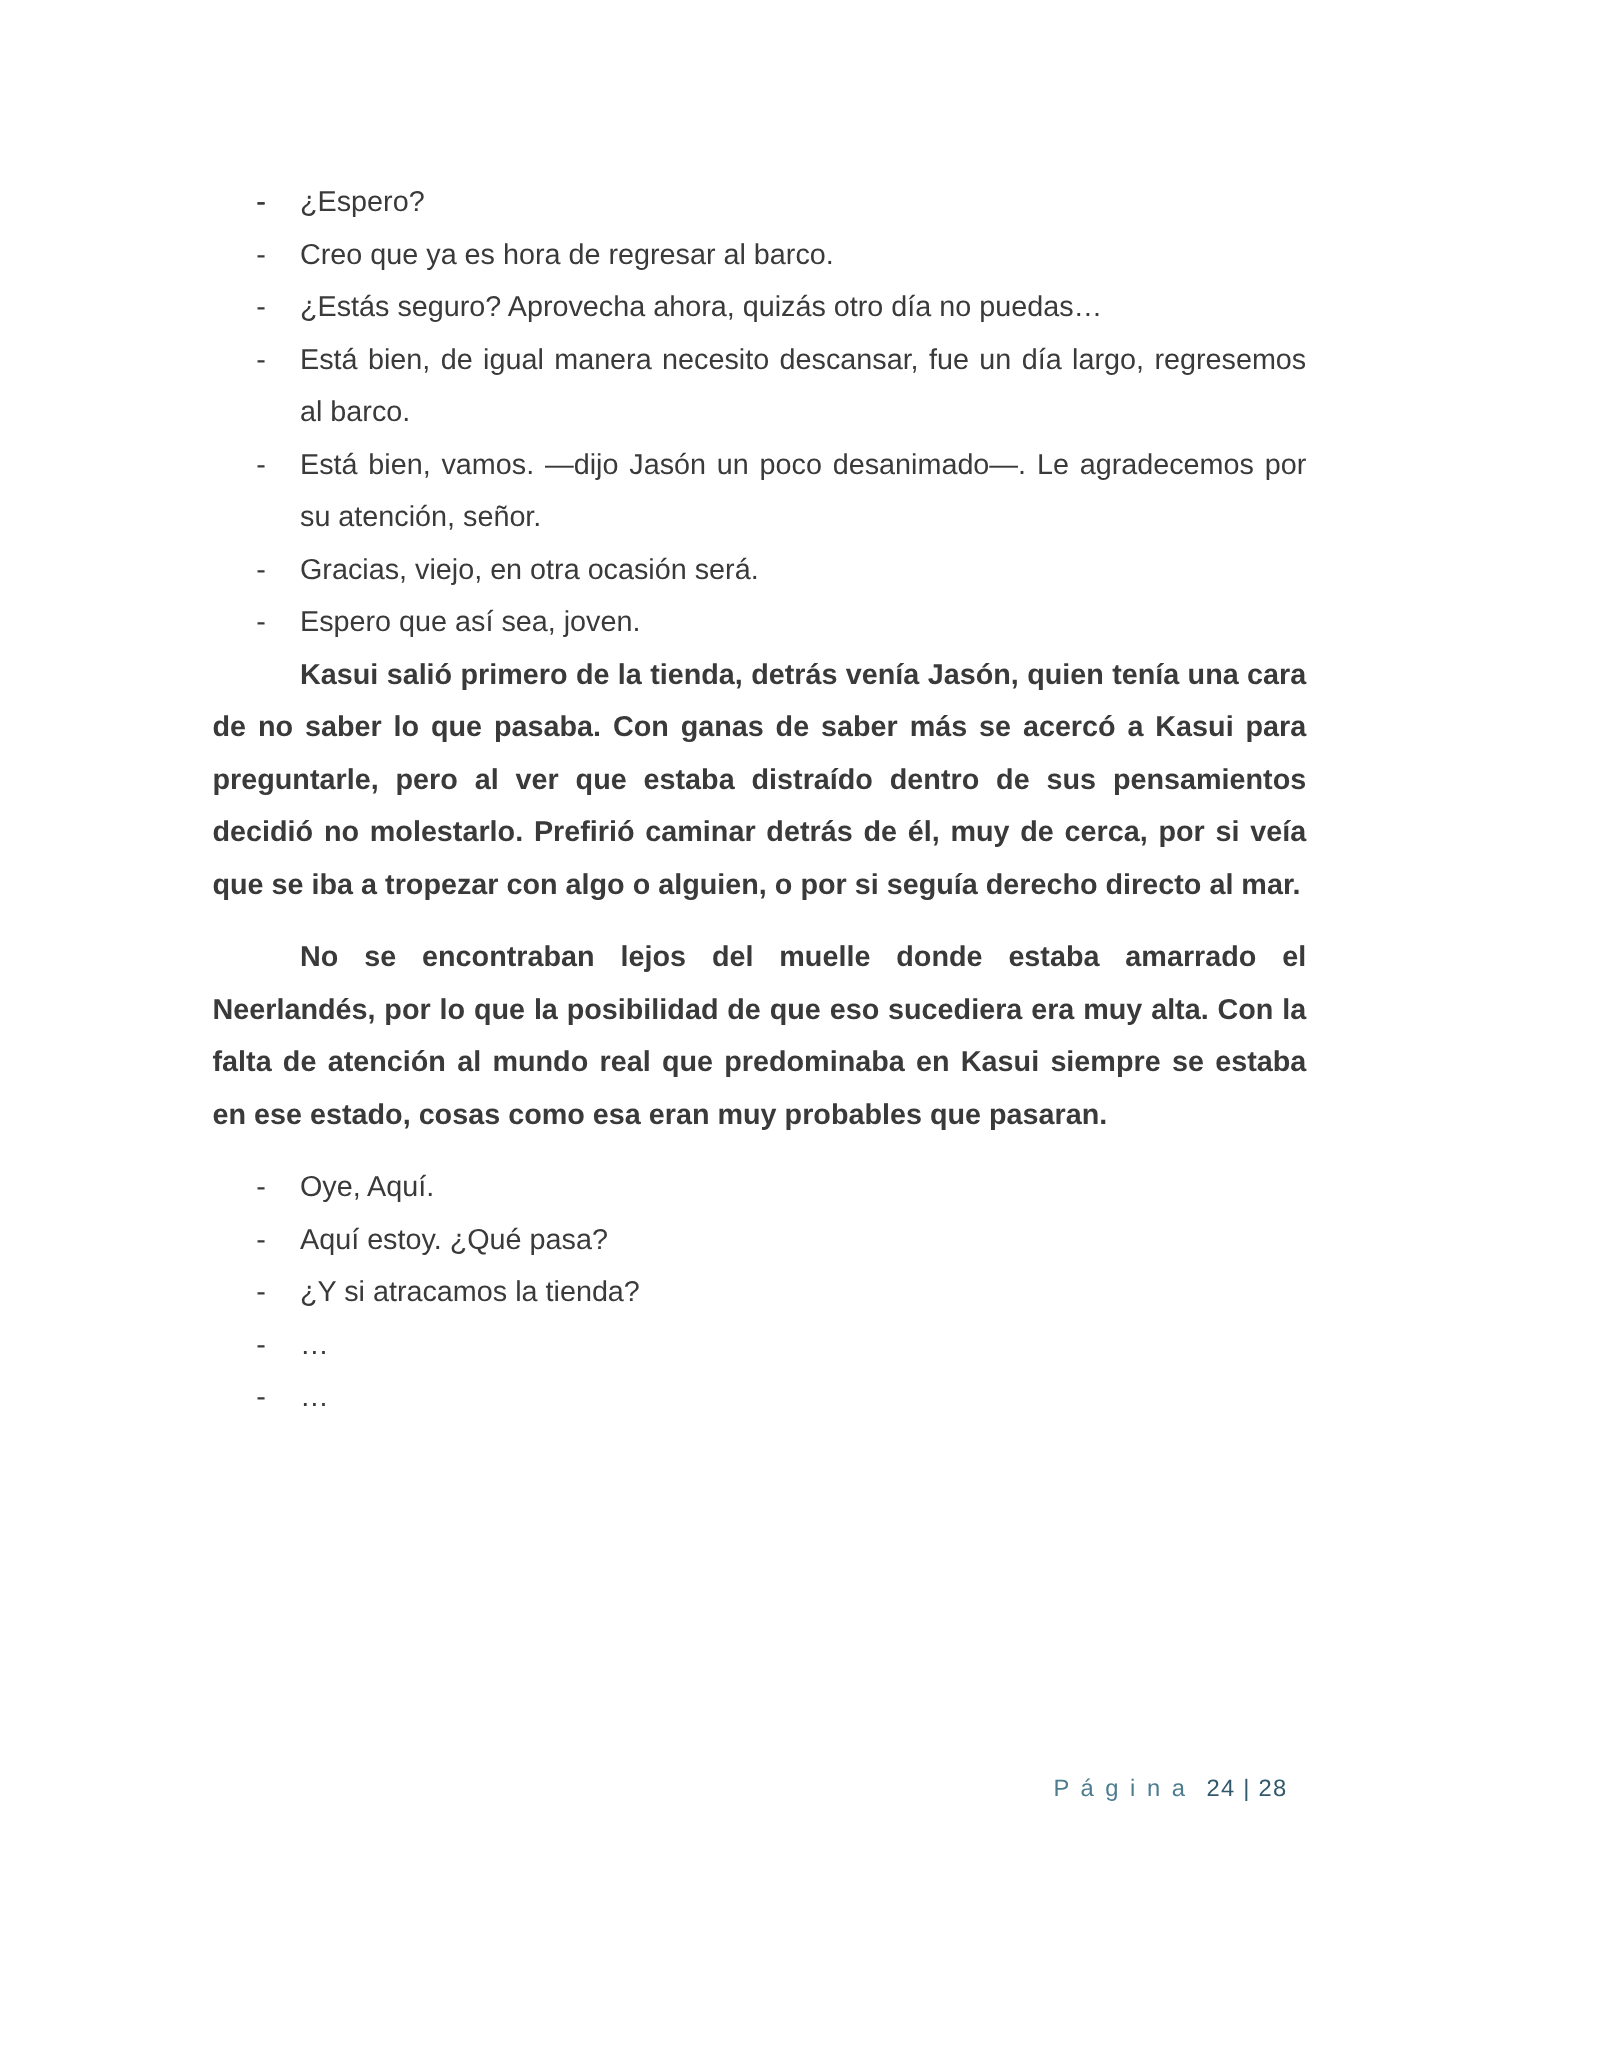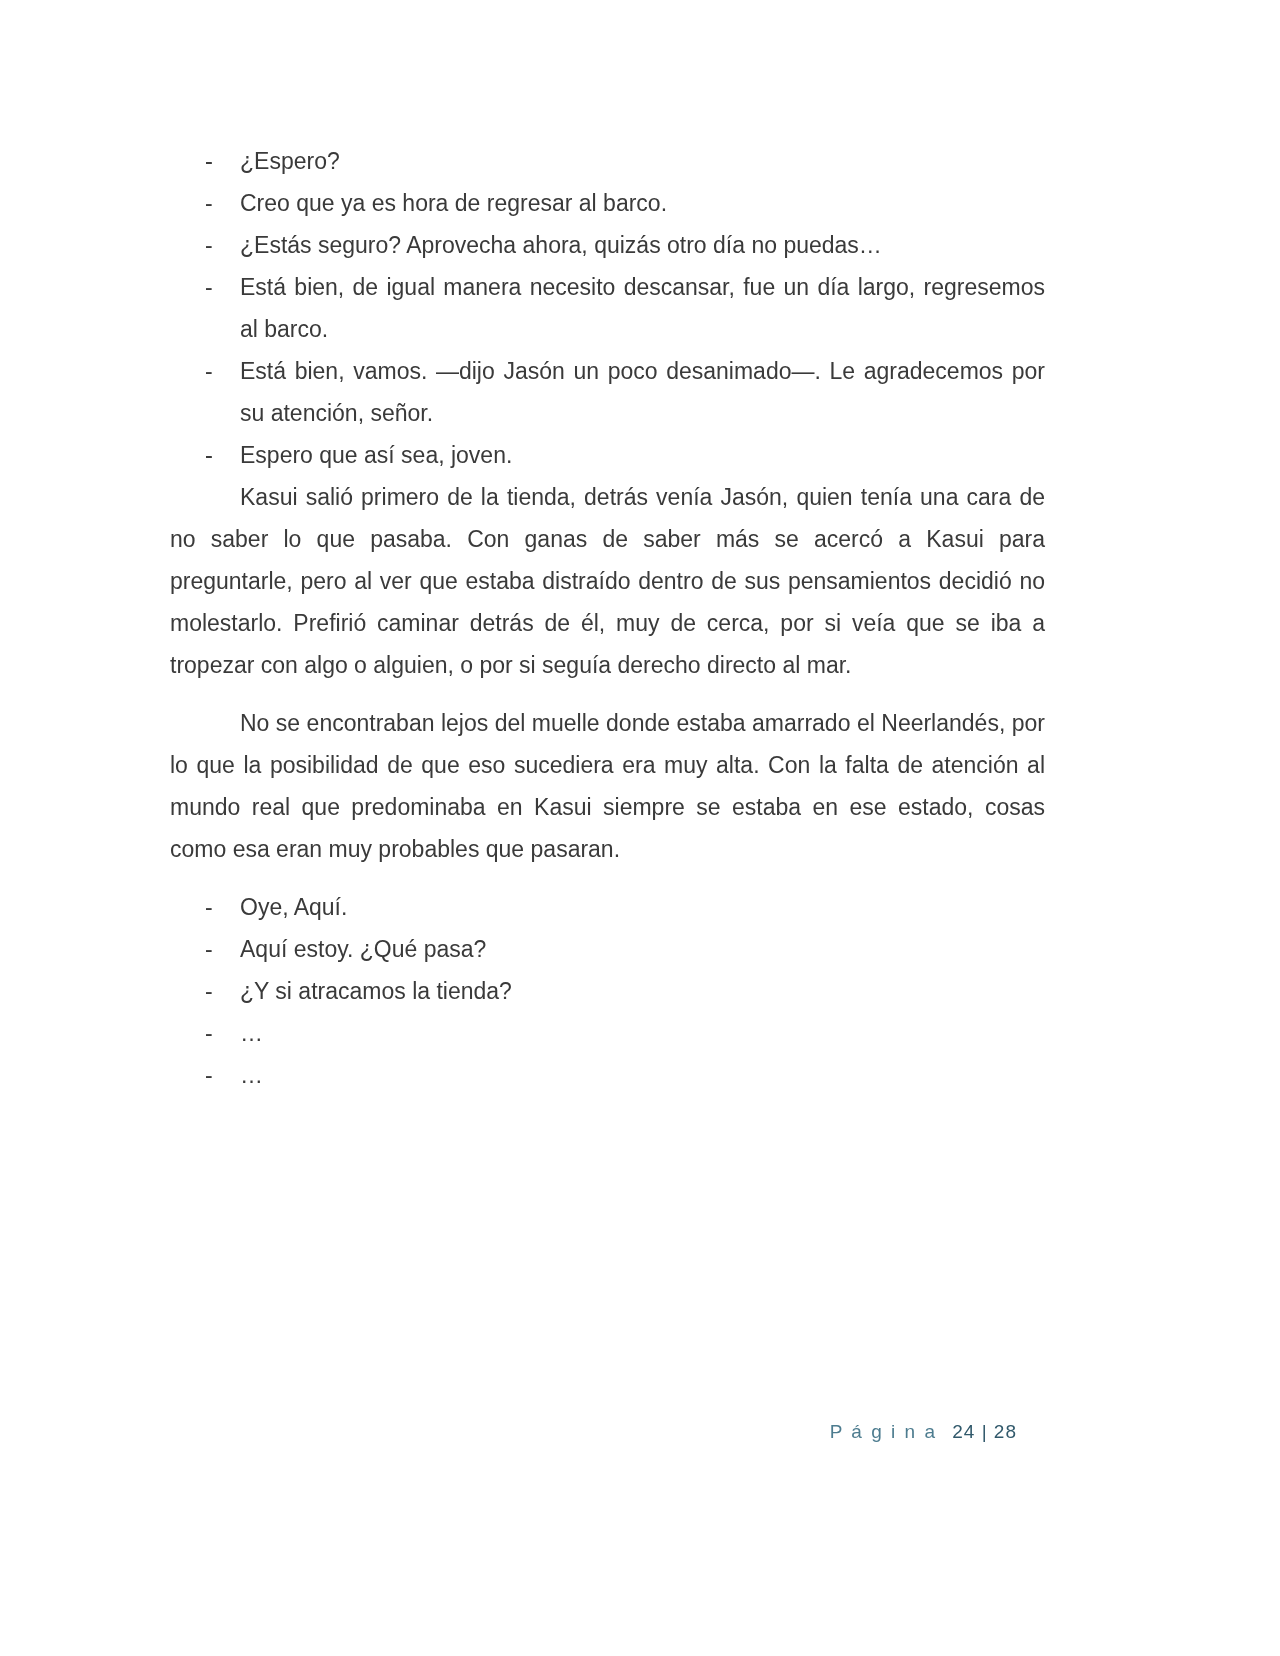--- a/index.html
+++ b/index.html
@@ -33,28 +33,29 @@
   }
   .d-item .dash {
     position: absolute;
     left: 35px;
     top: 0;
   }
   .para {
     margin: 0 0 16px 0;
     text-indent: 70px;
     text-align: justify;
+    font-weight: bold;
   }
   .dialogue {
     margin-bottom: 0;
   }
   .footer {
     position: absolute;
     top: 1420px;
-    right: 263px;
+    right: 250px;
     font-size: 19px;
     line-height: 24px;
     white-space: nowrap;
   }
   .footer .footer-label {
     color: var(--footer-label, #4d7c8f);
     letter-spacing: 2px;
   }
   .footer .footer-number {
     color: var(--footer-number, #31596b);
@@ -67,21 +68,21 @@
 
 <main class="page" style="--bg: #ffffff; --text: #3a3a3a; --footer-label: #4d7c8f; --footer-number: #31596b;">
   <div class="content">
       <div class="dialogue">
         <div class="d-item"><span class="dash">-</span></div>
         <div class="d-item"><span class="dash">-</span><span>¿Espero?</span></div>
         <div class="d-item"><span class="dash">-</span><span>Creo que ya es hora de regresar al barco.</span></div>
         <div class="d-item"><span class="dash">-</span><span>¿Estás seguro? Aprovecha ahora, quizás otro día no puedas…</span></div>
         <div class="d-item"><span class="dash">-</span><span>Está bien, de igual manera necesito descansar, fue un día largo, regresemos al barco.</span></div>
         <div class="d-item"><span class="dash">-</span><span>Está bien, vamos. —dijo Jasón un poco desanimado—. Le agradecemos por su atención, señor.</span></div>
-        <div class="d-item"><span class="dash">-</span></div>
+        <div class="d-item"><span class="dash">-</span><span>Gracias, viejo, en otra ocasión será.</span></div>
         <div class="d-item"><span class="dash">-</span><span>Espero que así sea, joven.</span></div>
       </div>
       <p class="para">Kasui salió primero de la tienda, detrás venía Jasón, quien tenía una cara de no saber lo que pasaba. Con ganas de saber más se acercó a Kasui para preguntarle, pero al ver que estaba distraído dentro de sus pensamientos decidió no molestarlo. Prefirió caminar detrás de él, muy de cerca, por si veía que se iba a tropezar con algo o alguien, o por si seguía derecho directo al mar.</p>
       <p class="para">No se encontraban lejos del muelle donde estaba amarrado el Neerlandés, por lo que la posibilidad de que eso sucediera era muy alta. Con la falta de atención al mundo real que predominaba en Kasui siempre se estaba en ese estado, cosas como esa eran muy probables que pasaran.</p>
       <div class="dialogue">
         <div class="d-item"><span class="dash">-</span><span>Oye, Aquí.</span></div>
       </div>
       <div class="dialogue">
         <div class="d-item"><span class="dash">-</span><span>Aquí estoy. ¿Qué pasa?</span></div>
         <div class="d-item"><span class="dash">-</span><span>¿Y si atracamos la tienda?</span></div>

